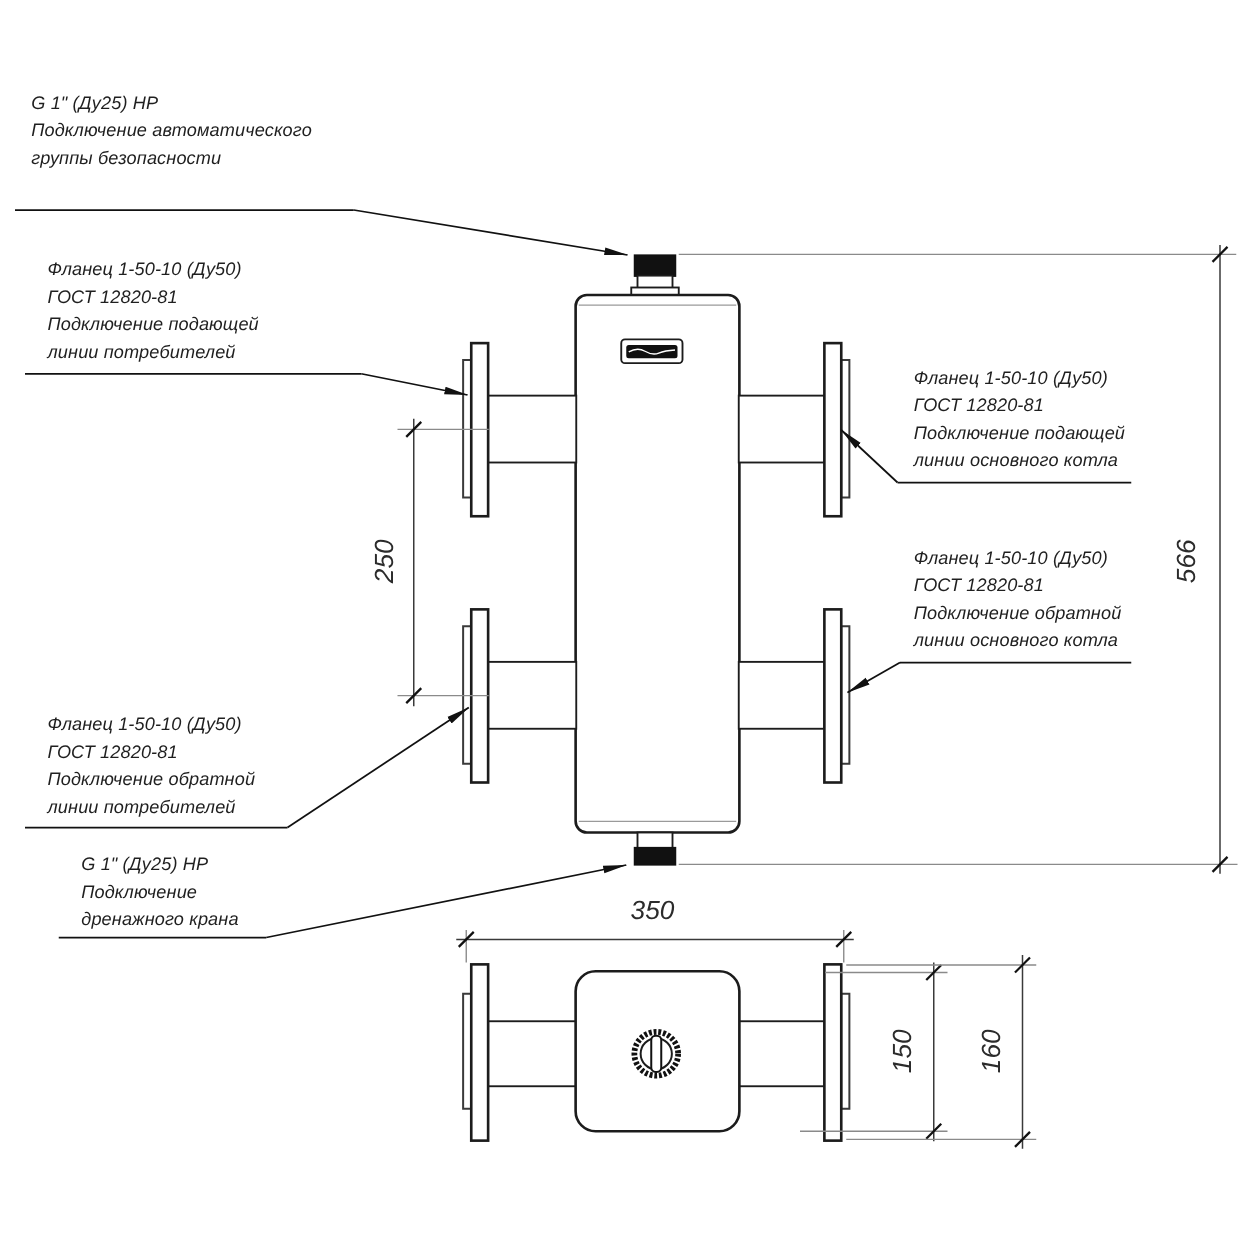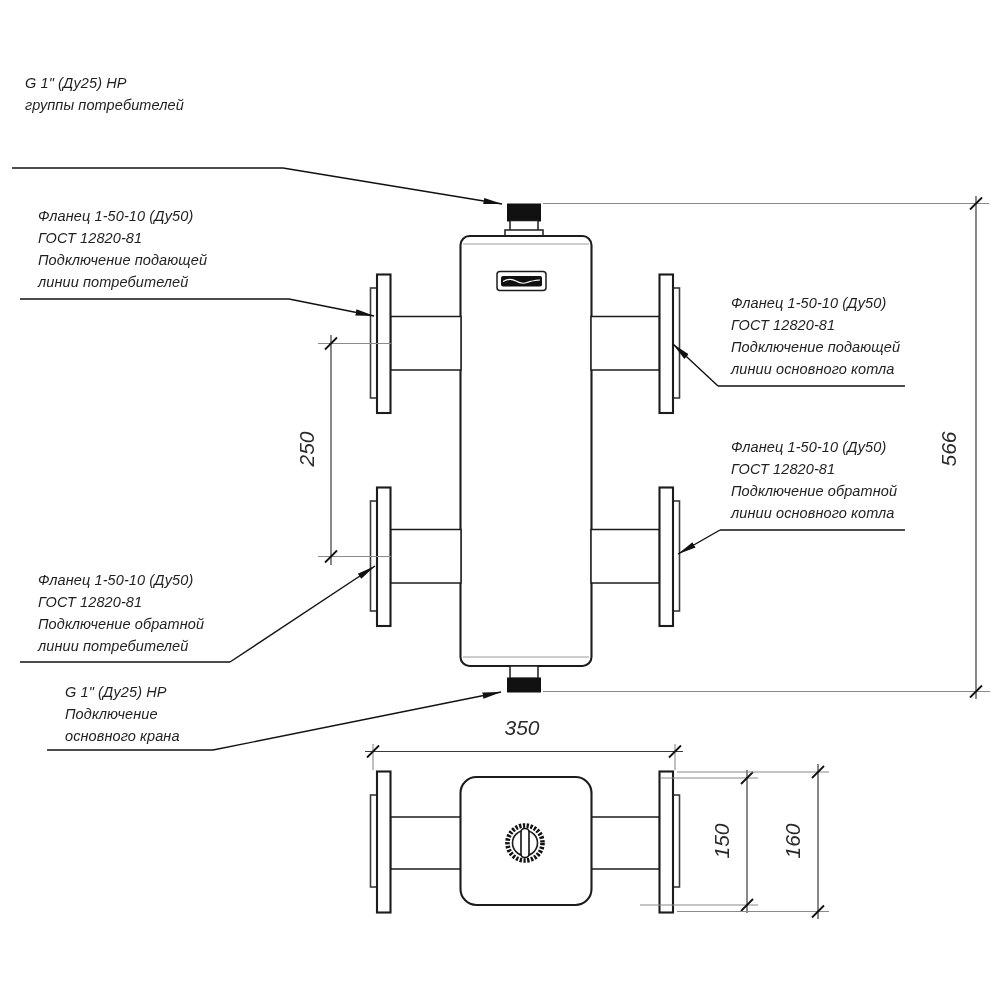--- a/index.html
+++ b/index.html
@@ -171,21 +171,22 @@
     </g>
     <g>
       <line x1="47" y1="750" x2="213" y2="750" class="leader"></line>
       <line x1="213" y1="750" x2="501" y2="692" class="leader" marker-end="url(#arrow)"></line>
     </g>
   </g>
 </svg>
 
 <div class="callout" style="left:25px;top:72px;line-height:23px;">
   <div>G 1" (Ду25) НР</div>
-  <div>группы потребителей</div>
+  <div>Подключение автоматического</div>
+  <div>группы безопасности</div>
 </div>
 
 <div class="callout" style="left:38px;top:205px;">
   <div>Фланец 1-50-10 (Ду50)</div>
   <div>ГОСТ 12820-81</div>
   <div>Подключение подающей</div>
   <div>линии потребителей</div>
 </div>
 
 <div class="callout" style="left:731px;top:292px;">
@@ -205,16 +206,16 @@
 <div class="callout" style="left:38px;top:569px;">
   <div>Фланец 1-50-10 (Ду50)</div>
   <div>ГОСТ 12820-81</div>
   <div>Подключение обратной</div>
   <div>линии потребителей</div>
 </div>
 
 <div class="callout" style="left:65px;top:681px;">
   <div>G 1" (Ду25) НР</div>
   <div>Подключение</div>
-  <div>основного крана</div>
+  <div>дренажного крана</div>
 </div>
 
 </div>
 
 </body></html>

